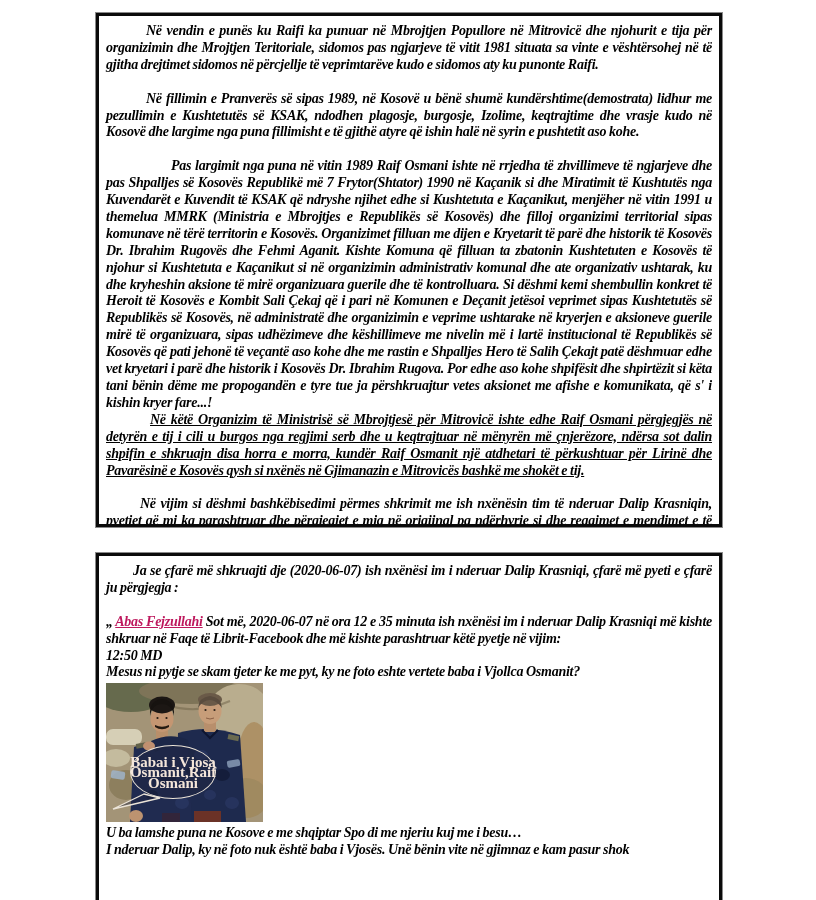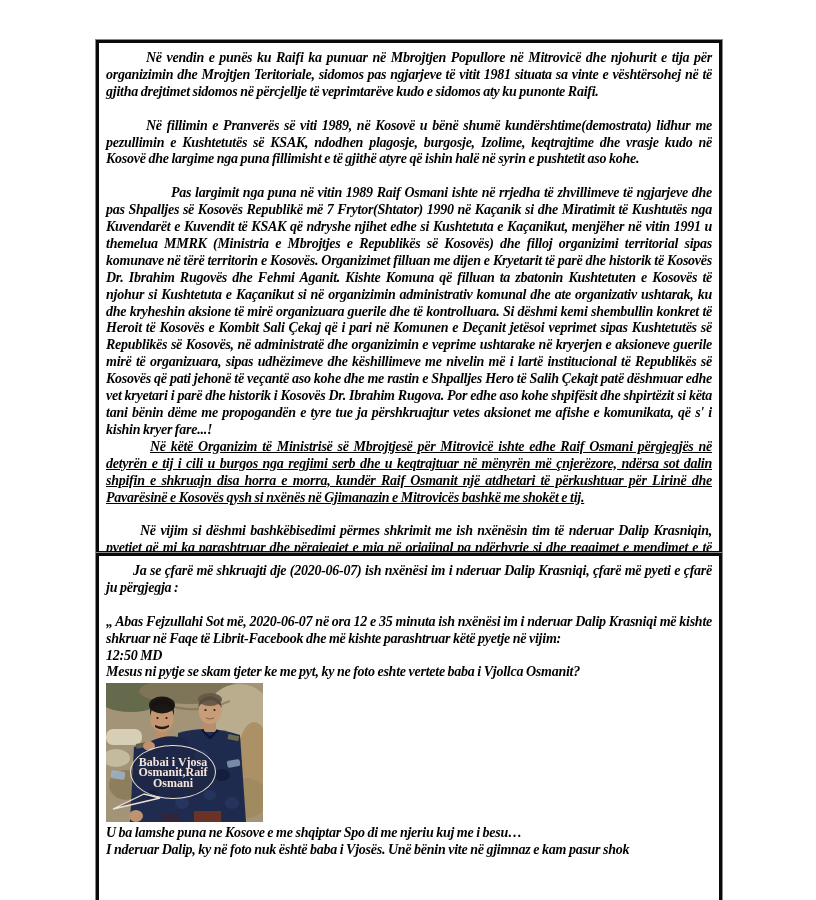--- a/index.html
+++ b/index.html
@@ -25,34 +25,35 @@
     padding: 7px 7px 0 7px;
     overflow: hidden;
     font-weight: bold;
     font-style: italic;
     font-size: 14px;
     letter-spacing: -0.25px;
     word-spacing: -0.5px;
     line-height: 16.9px;
     text-align: justify;
   }
-  .box1 { top: 13px;  height: 514px; margin-top: 27px; }
+  .box1 { top: 13px;  height: 514px; }
   .box2 { top: 553px; height: 355px; }
 
   .textbox p { margin: 0; }
   .gap-after { margin-bottom: 16.9px !important; }
 
   .ind-40 { text-indent: 40px; }
   .ind-65 { text-indent: 65px; }
   .ind-44 { text-indent: 44px; text-decoration: underline; }
   .ind-34 { text-indent: 34px; }
   .ind-27 { text-indent: 27px; }
 
   .profile-link {
-    color: #000000;
+    color: #be185d;
+    text-decoration: underline;
     cursor: pointer;
   }
 
   
   .photo {
     position: relative;
     width: 157px;
     height: 139px;
     margin: 2px 0 3px 0;
     overflow: hidden;
@@ -68,35 +69,35 @@
     border-radius: 50%;
     background: rgba(30, 36, 62, 0.45);
     display: flex;
     align-items: center;
     justify-content: center;
     text-align: center;
     color: #f4e6da;
     font-family: "Liberation Serif", serif;
     font-style: normal;
     font-weight: 600;
-    font-size: 12px;
+    font-size: 15px;
     line-height: 10.5px;
     letter-spacing: 0;
     word-spacing: 0;
     padding: 2px 8px;
   }
 </style>
 </head>
 <body>
 
 <div class="page">
 
   <div class="textbox box1">
     <p class="ind-40 gap-after">Në vendin e punës ku Raifi ka punuar në Mbrojtjen Popullore në Mitrovicë dhe njohurit e tija për organizimin dhe Mrojtjen Teritoriale, sidomos pas ngjarjeve të vitit 1981 situata sa vinte e vështërsohej në të gjitha drejtimet sidomos në përcjellje të veprimtarëve kudo e sidomos aty ku punonte Raifi.</p>
-    <p class="ind-40 gap-after">Në fillimin e Pranverës së viti 1989, në Kosovë u bënë shumë kundërshtime(demostrata) lidhur me pezullimin e Kushtetutës së KSAK, ndodhen plagosje, burgosje, Izolime, keqtrajtime dhe vrasje kudo në Kosovë dhe largime nga puna fillimisht e të gjithë atyre që ishin halë në syrin e pushtetit aso kohe.</p>
+    <p class="ind-40 gap-after">Në fillimin e Pranverës së sipas 1989, në Kosovë u bënë shumë kundërshtime(demostrata) lidhur me pezullimin e Kushtetutës së KSAK, ndodhen plagosje, burgosje, Izolime, keqtrajtime dhe vrasje kudo në Kosovë dhe largime nga puna fillimisht e të gjithë atyre që ishin halë në syrin e pushtetit aso kohe.</p>
     <p class="ind-65">Pas largimit nga puna në vitin 1989 Raif Osmani ishte në rrjedha të zhvillimeve të ngjarjeve dhe pas Shpalljes së Kosovës Republikë më 7 Frytor(Shtator) 1990 në Kaçanik si dhe Miratimit të Kushtutës nga Kuvendarët e Kuvendit të KSAK që ndryshe njihet edhe si Kushtetuta e Kaçanikut, menjëher në vitin 1991 u themelua MMRK (Ministria e Mbrojtjes e Republikës së Kosovës) dhe filloj organizimi territorial sipas komunave në tërë territorin e Kosovës.  Organizimet filluan me dijen e Kryetarit të parë dhe historik të Kosovës Dr. Ibrahim Rugovës dhe Fehmi Aganit. Kishte Komuna që filluan ta zbatonin Kushtetuten e Kosovës të njohur si Kushtetuta e Kaçanikut si në organizimin administrativ komunal dhe ate organizativ ushtarak, ku dhe kryheshin aksione të mirë organizuara guerile dhe të kontrolluara. Si dëshmi kemi  shembullin konkret të Heroit të Kosovës e Kombit Sali Çekaj që i pari në Komunen e Deçanit jetësoi veprimet sipas Kushtetutës së Republikës së Kosovës, në administratë dhe organizimin e veprime ushtarake në kryerjen e aksioneve guerile mirë të organizuara, sipas udhëzimeve dhe këshillimeve me nivelin më i lartë institucional të Republikës së Kosovës që pati jehonë të veçantë aso kohe dhe me rastin e Shpalljes Hero të Salih Çekajt patë dëshmuar edhe vet kryetari i parë dhe historik i Kosovës Dr. Ibrahim Rugova. Por edhe aso kohe shpifësit dhe shpirtëzit si këta tani bënin dëme me propogandën e tyre tue ja përshkruajtur vetes aksionet me afishe e komunikata, që s' i kishin kryer fare...!</p>
     <p class="ind-44 gap-after">Në këtë Organizim të Ministrisë së Mbrojtjesë për Mitrovicë ishte edhe Raif Osmani përgjegjës në detyrën e tij i cili u burgos nga regjimi serb dhe u keqtrajtuar në mënyrën më çnjerëzore, ndërsa sot dalin shpifin e shkruajn disa horra e morra, kundër Raif Osmanit një atdhetari të përkushtuar për Lirinë dhe Pavarësinë e Kosovës qysh si nxënës në Gjimanazin e Mitrovicës bashkë me shokët e tij.</p>
     <p class="ind-34">Në vijim si dëshmi bashkëbisedimi përmes shkrimit me ish nxënësin tim të nderuar Dalip Krasniqin, pyetjet që mi ka parashtruar dhe përgjegjet e mia në origjinal pa ndërhyrje si dhe reagimet e mendimet e të tjerëve në Faqen e Librit- Facebook lidhur me shkrimin sipër:</p>
   </div>
 
   <div class="textbox box2">
     <p class="ind-27 gap-after">Ja se çfarë më shkruajti dje (2020-06-07) ish nxënësi im i nderuar Dalip Krasniqi, çfarë më pyeti e çfarë ju përgjegja :</p>
 
     <p><span>„ </span><span class="profile-link">Abas Fejzullahi</span><span> Sot më, 2020-06-07 në ora 12 e 35 minuta ish nxënësi im i nderuar Dalip Krasniqi më kishte shkruar në Faqe të Librit-Facebook dhe më kishte parashtruar këtë pyetje në vijim:</span></p>
 

